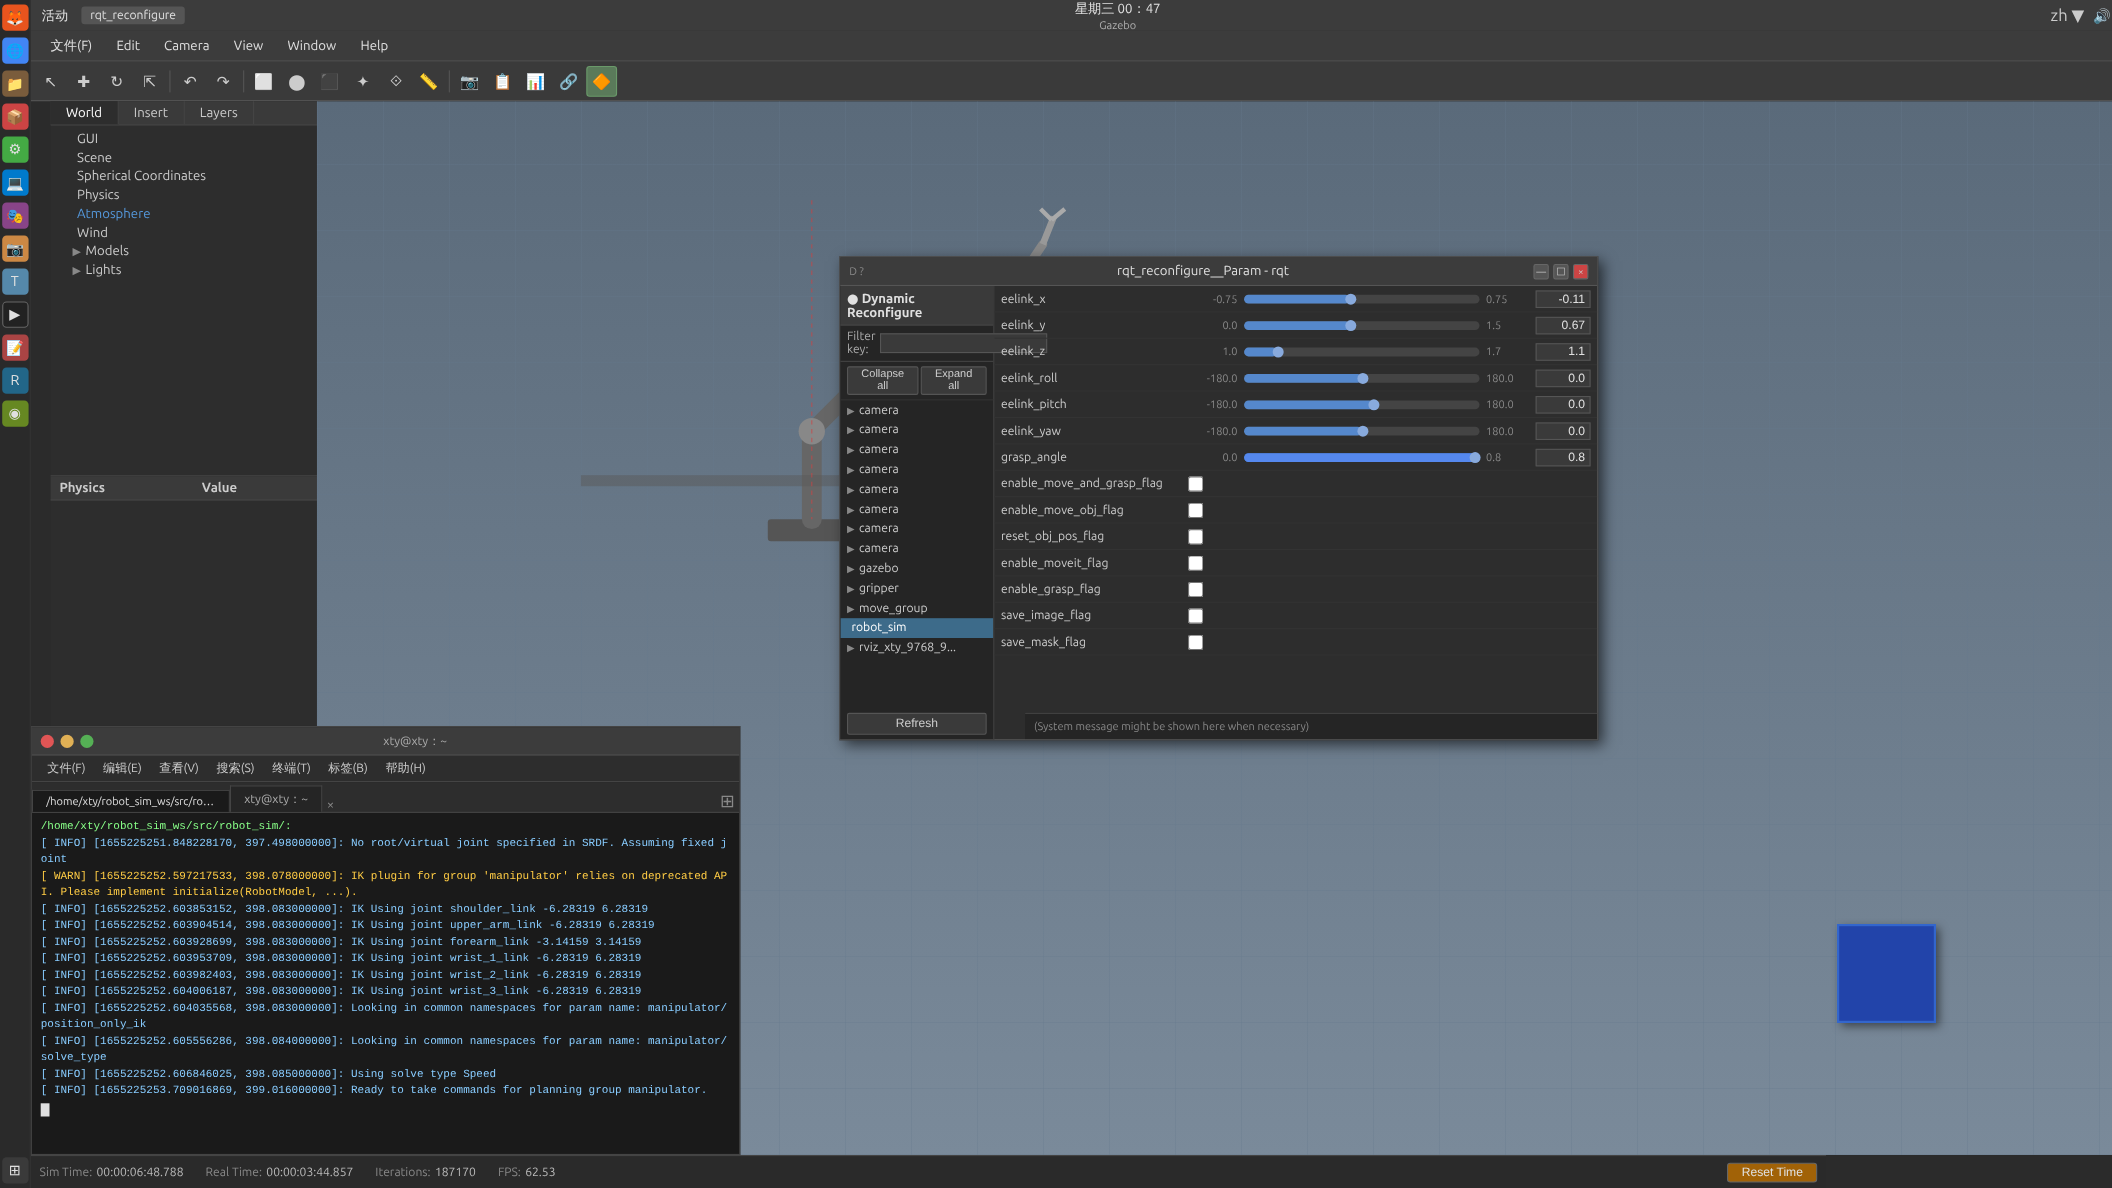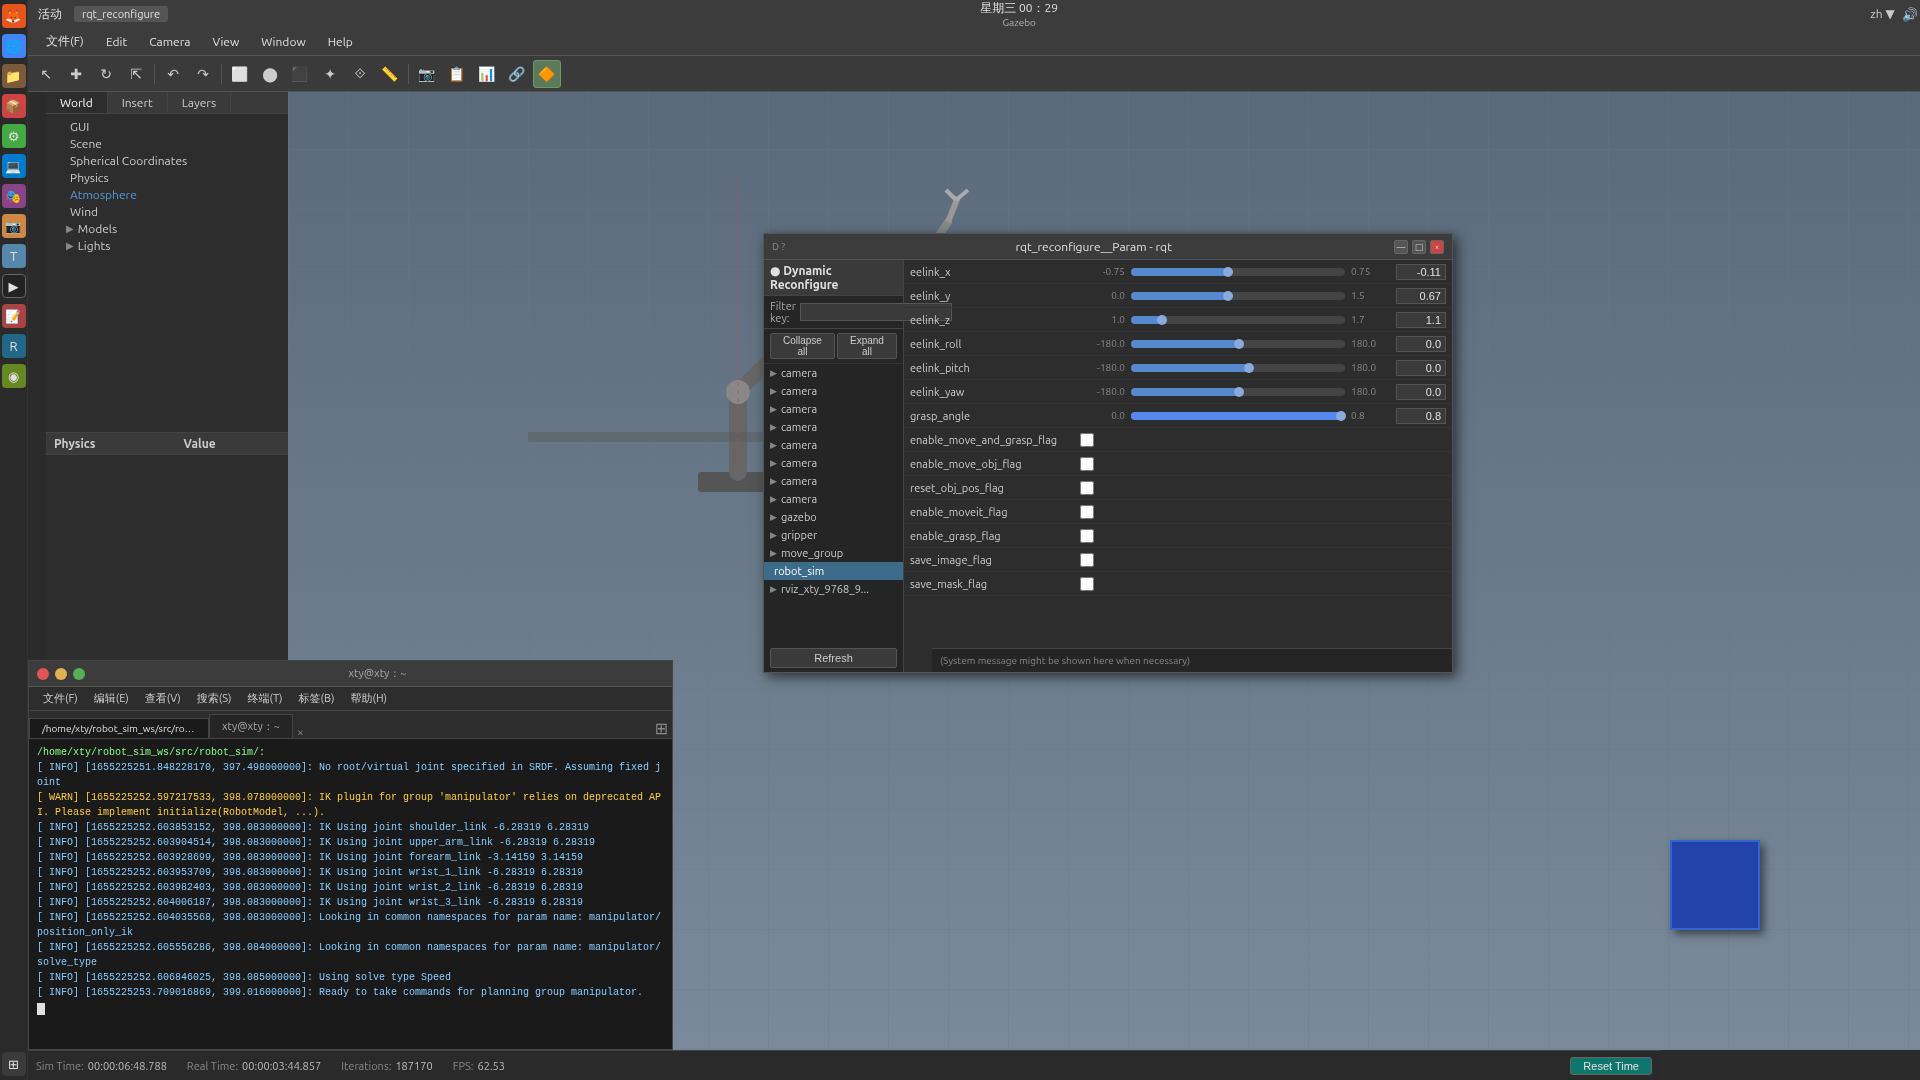--- a/index.html
+++ b/index.html
@@ -44,21 +44,21 @@
       repeating-linear-gradient(90deg, rgba(100,120,140,0.3) 0px, rgba(100,120,140,0.3) 1px, transparent 1px, transparent 60px),
       linear-gradient(180deg, #5a6a7a 0%, #6a7a8a 50%, #7a8a9a 100%); }
 
     
     .blue-box { position: absolute; bottom: 120px; right: 160px; width: 90px; height: 90px; background: #2244aa; border: 2px solid #3366cc; box-shadow: 4px 4px 8px rgba(0,0,0,0.5); }
 
     
     .status-bar { position: absolute; bottom: 0; left: 0; width: 1460px; height: 30px; background: #2a2a2a; border-top: 1px solid #444; display: flex; align-items: center; padding: 0 8px; gap: 20px; font-size: 11px; color: #bbb; }
     .status-item { display: flex; gap: 4px; }
     .status-label { color: #888; }
-    .reset-time-btn { margin-left: auto; background: #0f766e; border: 1px solid #666; padding: 2px 12px; border-radius: 3px; cursor: pointer; color: #e0e0e0; font-size: 11px; }
+    .reset-time-btn { margin-left: auto; background: #a16207; border: 1px solid #666; padding: 2px 12px; border-radius: 3px; cursor: pointer; color: #e0e0e0; font-size: 11px; }
 
     
     .terminal-window { position: absolute; bottom: 0; left: 0; width: 645px; height: 390px; background: #1a1a1a; border: 1px solid #444; z-index: 50; }
     .terminal-titlebar { height: 26px; background: #3c3c3c; display: flex; align-items: center; padding: 0 8px; gap: 6px; border-bottom: 1px solid #555; }
     .win-btn { width: 12px; height: 12px; border-radius: 50%; cursor: pointer; }
     .win-btn.close { background: #e05555; }
     .win-btn.min { background: #e0b055; }
     .win-btn.max { background: #55b055; }
     .terminal-title { flex: 1; text-align: center; font-size: 11px; color: #aaa; }
     .terminal-tabs { height: 28px; background: #2d2d2d; display: flex; align-items: flex-end; border-bottom: 1px solid #444; }
@@ -133,25 +133,25 @@
   <div class="taskbar-app" style="background:#668822;">◉</div>
   <div class="taskbar-app" style="background:#3a3a3a; margin-top:auto; margin-bottom:4px;">⊞</div>
 </div>
 
 <div class="system-bar" style="left:28px;">
   <div class="system-bar-left">
     <span class="activity-label">活动</span>
     <span class="app-indicator">rqt_reconfigure</span>
   </div>
   <div class="system-bar-center">
-    <span class="time-text">星期三 00：29</span>
+    <span class="time-text">星期三 00：47</span>
     <span class="date-text">Gazebo</span>
   </div>
   <div class="system-bar-right">
-    <span style="font-size:12px;color:#ccc;">zh ▼</span>
+    <span style="font-size:15px;color:#ccc;">zh ▼</span>
     <span style="font-size:13px;">🔊 📶</span>
   </div>
 </div>
 
 <div style="position:absolute;top:28px;left:28px;width:1892px;height:1052px;">
 
   <div class="menu-bar" style="width:100%;background:#3c3c3c;">
     <span class="menu-item">文件(F)</span>
     <span class="menu-item">Edit</span>
     <span class="menu-item">Camera</span>

